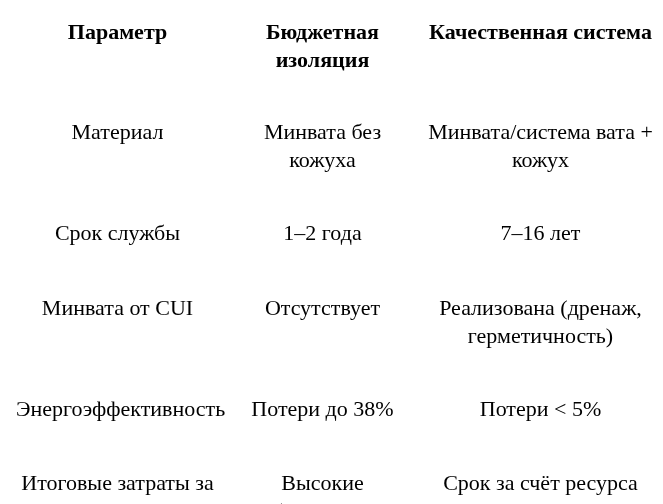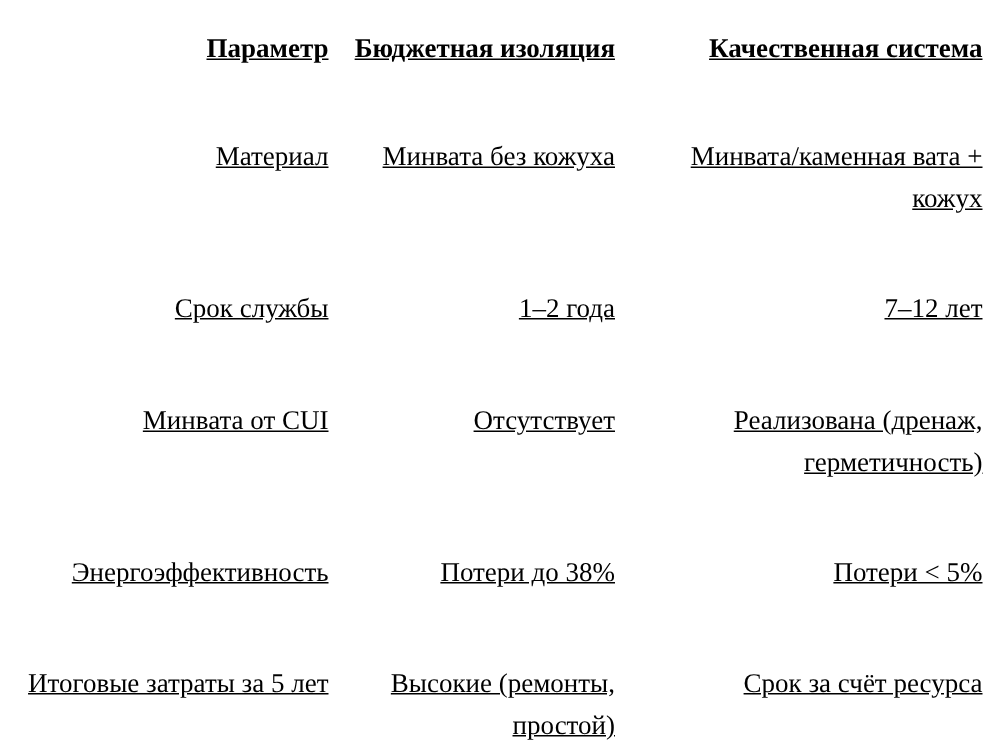--- a/index.html
+++ b/index.html
@@ -20,26 +20,25 @@
       position: absolute;
       left: 8px;
       top: 10px;
       table-layout: fixed;
       width: 655px;
     }
     table.cmp col.c1 { width: 219px; }
     table.cmp col.c2 { width: 191px; }
     table.cmp col.c3 { width: 245px; }
     table.cmp th, table.cmp td {
-      text-align: right;
+      text-align: center;
       vertical-align: top;
       padding: 8px 8px 8px 8px;
       line-height: 28px;
-      font-size: 18px;
-      text-decoration: underline;
+      font-size: 22px;
     }
     table.cmp th {
       font-weight: bold;
       padding-bottom: 36px;
     }
     table.cmp td {
       font-weight: normal;
     }
     tr.r-material td { padding-bottom: 37px; }
     tr.r-life td { padding-bottom: 39px; }
@@ -60,26 +59,26 @@
     <tr>
       <th>Параметр</th>
       <th>Бюджетная изоляция</th>
       <th>Качественная система</th>
     </tr>
   </thead>
   <tbody>
     <tr class="r-material">
       <td>Материал</td>
       <td>Минвата без кожуха</td>
-      <td>Минвата/каменная вата + кожух</td>
+      <td>Минвата/система вата + кожух</td>
     </tr>
     <tr class="r-life">
       <td>Срок службы</td>
       <td>1–2 года</td>
-      <td>7–12 лет</td>
+      <td>7–16 лет</td>
     </tr>
     <tr class="r-cui">
       <td>Минвата от CUI</td>
       <td>Отсутствует</td>
       <td>Реализована (дренаж, герметичность)</td>
     </tr>
     <tr class="r-energy">
       <td>Энергоэффективность</td>
       <td>Потери до 38%</td>
       <td>Потери &lt; 5%</td>

